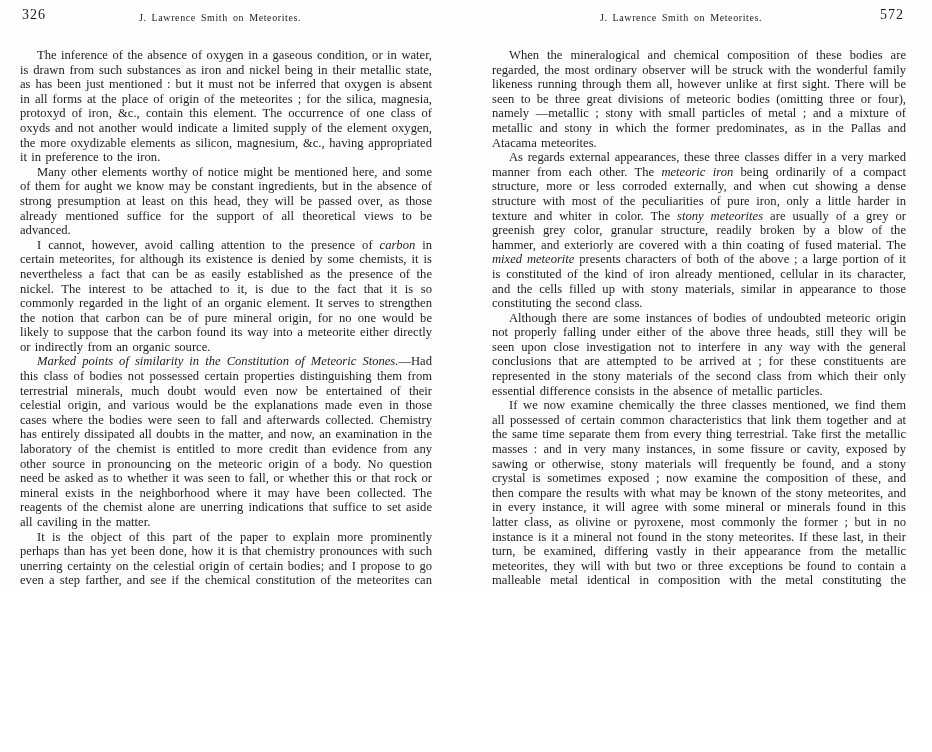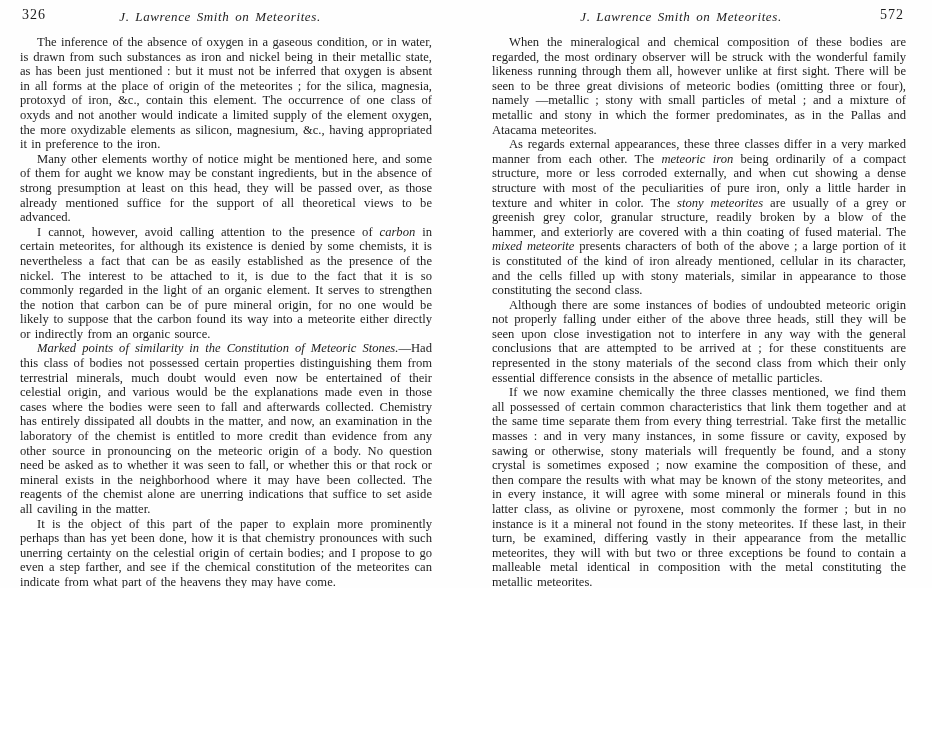--- a/index.html
+++ b/index.html
@@ -24,39 +24,38 @@
   .page.left  { left: 20px;  width: 412px; }
   .page.right { left: 492px; width: 414px; }
 
   .page-header {
     position: relative;
     height: 18px;
     margin-top: 7px;
     text-align: center;
   }
   .running-title {
-    font-style: italic;
-    font-size: 13px;
+    font-size: 10px;
     letter-spacing: 0.6px;
     word-spacing: 2px;
     white-space: nowrap;
   }
   .page.left  .running-title { position: relative; left: -6px; }
   .page.right .running-title { position: relative; left: -18px; }
   .pagenum {
     position: absolute;
     top: 0;
     font-size: 14px;
     letter-spacing: 1px;
   }
   .pagenum.pn-left  { left: 2px; }
   .pagenum.pn-right { right: 2px; }
 
   .page-body {
-    margin-top: 10px;
+    margin-top: 23px;
     font-size: 12.6px;
     line-height: 14.6px;
     text-align: justify;
     word-spacing: 1.2px;
   }
   .page-body p {
     margin: 0;
     text-indent: 17px;
   }
   .page-body i { font-style: italic; font-family: Liberation Serif, serif; }

